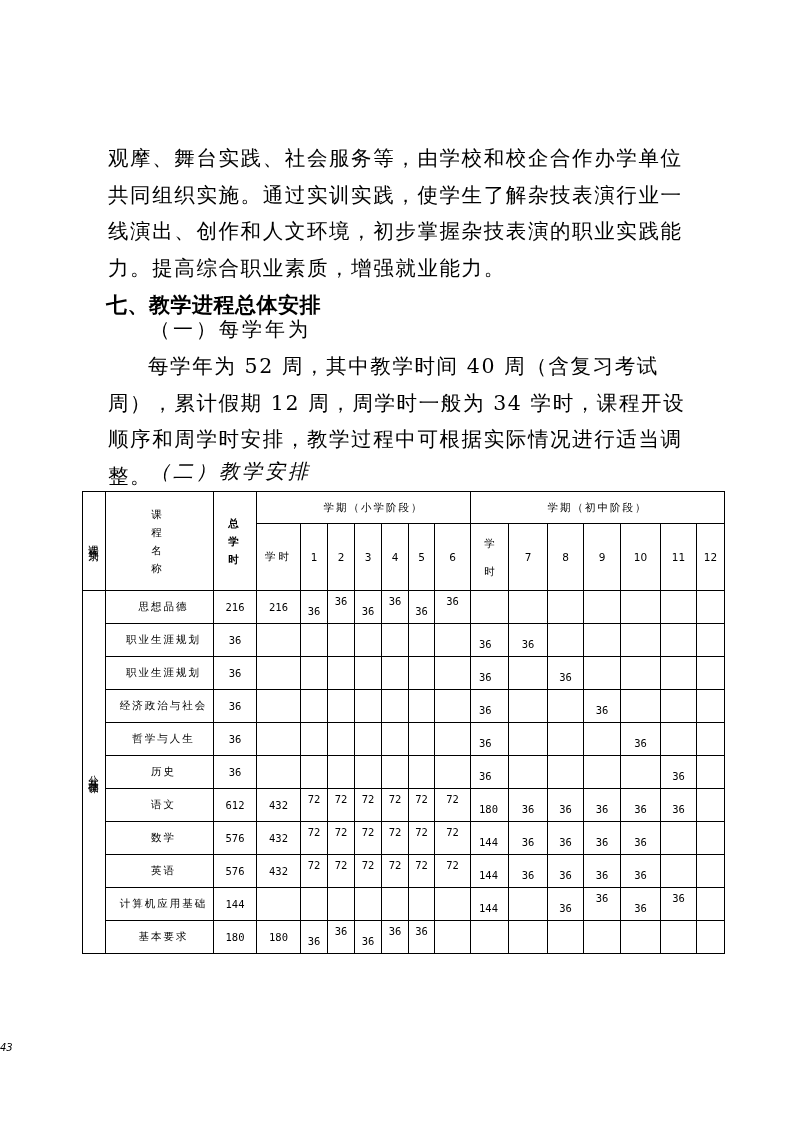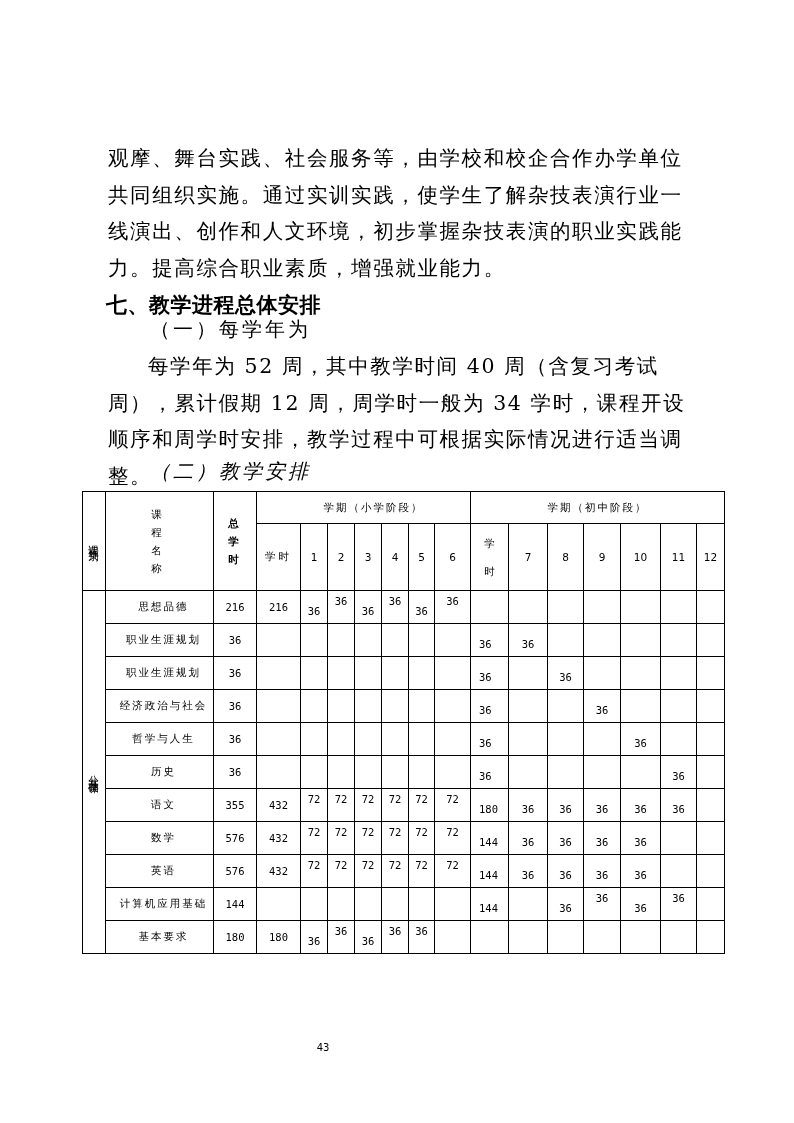--- a/index.html
+++ b/index.html
@@ -19,22 +19,22 @@
                 font-size: 10.5px; }
   table.sched td { border: 1.5px solid #000; padding: 0; text-align: center; vertical-align: middle; }
   .vtext { writing-mode: vertical-rl; text-orientation: upright; letter-spacing: 2px; font-size: 10.5px; margin: 0 auto; }
   .cname { text-align: left; padding-left: 8px !important; letter-spacing: 2px; }
   .val { font-family: "DejaVu Sans Mono", "Liberation Mono", monospace; font-size: 10.5px; }
   .raise { position: relative; top: -6px; }
   .lower { position: relative; top: 4px; }
   tr.hdr1 td { height: 31px; }
   tr.hdr2 td { height: 66px; }
   tr.body td { height: 32px; }
-  .page-num { position: absolute; left: 0; width: 646px; top: 1042px; text-align: center;
-              font-family: "DejaVu Sans", "Liberation Sans", sans-serif; font-size: 10px; }
+  .page-num { position: absolute; left: 0; width: 646px; top: 1042px; text-align: left;
+              font-family: "DejaVu Sans", "Liberation Sans", sans-serif; font-size: 10px; font-style: italic; }
   .xueshi-split { line-height: 28px; }
 </style>
 </head>
 <body>
 
 <div class="para p1">观摩、舞台实践、社会服务等，由学校和校企合作办学单位共同组织实施。通过实训实践，使学生了解杂技表演行业一线演出、创作和人文环境，初步掌握杂技表演的职业实践能力。提高综合职业素质，增强就业能力。</div>
 <div class="heading">七、教学进程总体安排</div>
 <div class="sub1">（一）每学年为</div>
 <div class="para p2">每学年为 52 周，其中教学时间 40 周（含复习考试周），累计假期 12 周，周学时一般为 34 学时，课程开设顺序和周学时安排，教学过程中可根据实际情况进行适当调整。</div>
 <div class="sub2">（二）教学安排</div>
@@ -198,21 +198,21 @@
         <td class="val" style="text-align:left;padding-left:8px;"><span class="lower">36</span></td>
         <td class="val"><span class="lower"></span></td>
         <td class="val"><span class="lower"></span></td>
         <td class="val"><span class="lower"></span></td>
         <td class="val"><span class="lower"></span></td>
         <td class="val"><span class="lower">36</span></td>
         <td class="val"><span class="lower"></span></td>
       </tr>
       <tr class="body">
         <td class="cname">语文</td>
-        <td class="val">355</td>
+        <td class="val">612</td>
         <td class="val">432</td>
         <td class="val"><span class="raise">72</span></td>
         <td class="val"><span class="raise">72</span></td>
         <td class="val"><span class="raise">72</span></td>
         <td class="val"><span class="raise">72</span></td>
         <td class="val"><span class="raise">72</span></td>
         <td class="val"><span class="raise">72</span></td>
         <td class="val" style="text-align:left;padding-left:8px;"><span class="lower">180</span></td>
         <td class="val"><span class="lower">36</span></td>
         <td class="val"><span class="lower">36</span></td>

